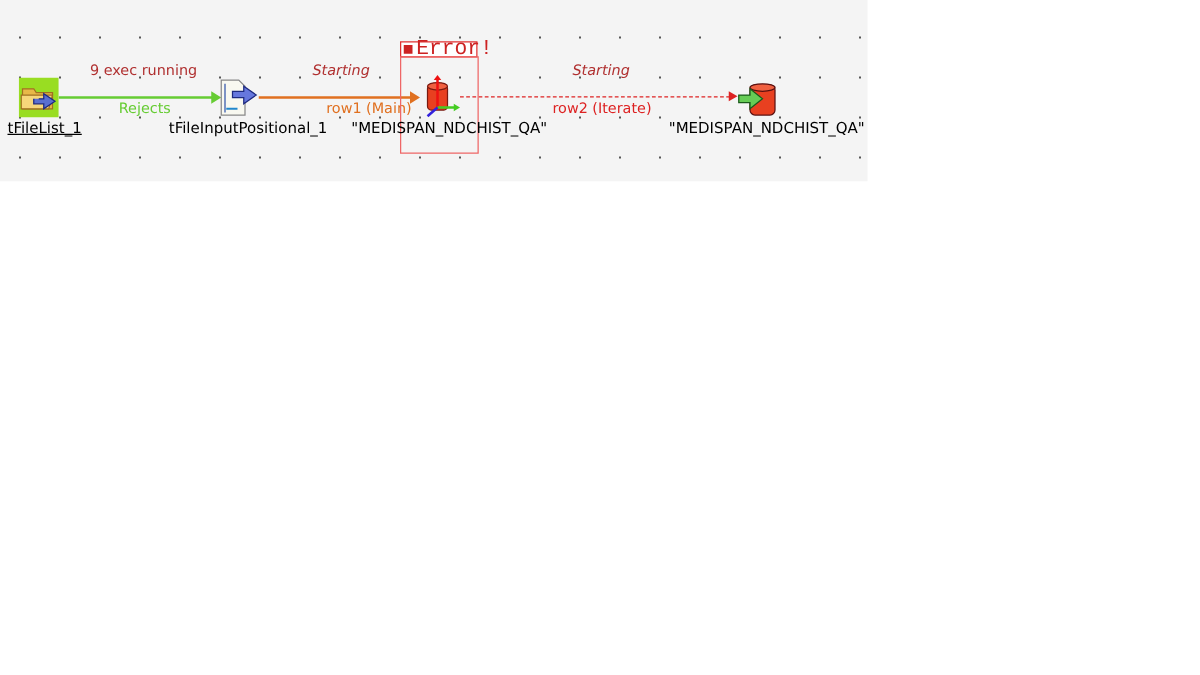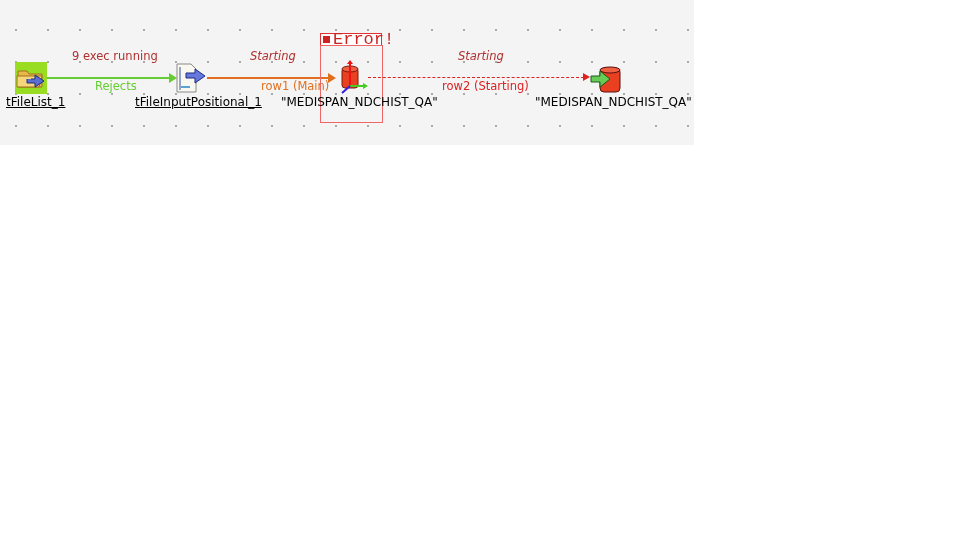--- a/index.html
+++ b/index.html
@@ -24,41 +24,41 @@
   <span class="lbl" style="left:95px;top:79px;color:#66cc33;">Rejects</span>
 
   <div class="abs" style="left:207px;top:77px;width:122px;height:2px;background:#e07020;"></div>
   <div class="abs" style="left:328px;top:73px;width:0;height:0;border-top:5px solid transparent;border-bottom:5px solid transparent;border-left:8px solid #e07020;"></div>
   <span class="lbl italic" style="left:250px;top:49px;color:#b03030;">Starting</span>
   <span class="lbl" style="left:239px;top:79px;color:#e07020;margin-left:22px;">row1 (Main)</span>
 
   <div class="abs" style="left:368px;top:77px;width:216px;height:0;border-top:1px dashed #dd2222;"></div>
   <div class="abs" style="left:583px;top:73px;width:0;height:0;border-top:4px solid transparent;border-bottom:4px solid transparent;border-left:7px solid #dd2222;"></div>
   <span class="lbl italic" style="left:458px;top:49px;color:#b03030;">Starting</span>
-  <span class="lbl" style="left:442px;top:79px;color:#dd2222;">row2 (Starting)</span>
+  <span class="lbl" style="left:442px;top:79px;color:#dd2222;">row2 (Iterate)</span>
 
   <div class="abs" style="left:15px;top:62px;width:32px;height:32px;">
     <svg width="32" height="32" viewBox="0 0 32 32">
       <rect x="0" y="0" width="32" height="32" fill="#99dd22"></rect>
       <path d="M3 9 h9 l2 3 h13 v13 h-24z" fill="#e8b848" stroke="#a07020" stroke-width="1"></path>
       <path d="M2 14 h25 l-3 11 h-22z" fill="#f6d67a" stroke="#a07020" stroke-width="1"></path>
       <path d="M12 17 v4 h8 v4 l9-6 -9-6 v4 h-4" fill="#5a6fd0" stroke="#1e2a80" stroke-width="1"></path>
     </svg>
   </div>
   <span class="lbl node-label" style="left:6px;top:95px;text-decoration:underline;">tFileList_1</span>
 
   <div class="abs" style="left:176px;top:63px;width:32px;height:30px;">
     <svg width="32" height="30" viewBox="0 0 32 30">
       <path d="M1 1 h14 l5 5 v23 h-19z" fill="#f8f8f0" stroke="#888" stroke-width="1"></path>
       <line x1="4" y1="4" x2="4" y2="27" stroke="#3355aa" stroke-width="1"></line>
       <line x1="5" y1="24" x2="14" y2="24" stroke="#2288cc" stroke-width="1.5"></line>
       <path d="M10 10 v5 h9 v5 l10-7 -10-7 v4z" fill="#6677dd" stroke="#1e2a80" stroke-width="1"></path>
     </svg>
   </div>
-  <span class="lbl node-label" style="left:135px;top:95px;text-decoration:underline;">tFileInputPositional_1</span>
+  <span class="lbl node-label" style="left:135px;top:95px;">tFileInputPositional_1</span>
 
   <div class="abs" style="left:320px;top:33px;width:60px;height:11px;border:1px solid #e03030;background:#fff;font-size:17px;line-height:11px;color:#cc2222;white-space:nowrap;font-family:Liberation Mono, monospace;">
     <span style="display:inline-block;width:7px;height:7px;background:#cc2222;margin:2px 3px 0 2px;vertical-align:top;"></span><span>Error!</span>
   </div>
   <div class="abs" style="left:320px;top:45px;width:61px;height:76px;border:1px solid #ee6666;"></div>
   <div class="abs" style="left:336px;top:60px;width:34px;height:34px;">
     <svg width="34" height="34" viewBox="0 0 34 34">
       <rect x="6" y="8" width="16" height="20" rx="3" fill="#e84020" stroke="#7a1a10" stroke-width="1"></rect>
       <ellipse cx="14" cy="9" rx="8" ry="3" fill="#f06040" stroke="#7a1a10" stroke-width="1"></ellipse>
       <line x1="14" y1="28" x2="14" y2="2" stroke="#ee1111" stroke-width="2"></line>

